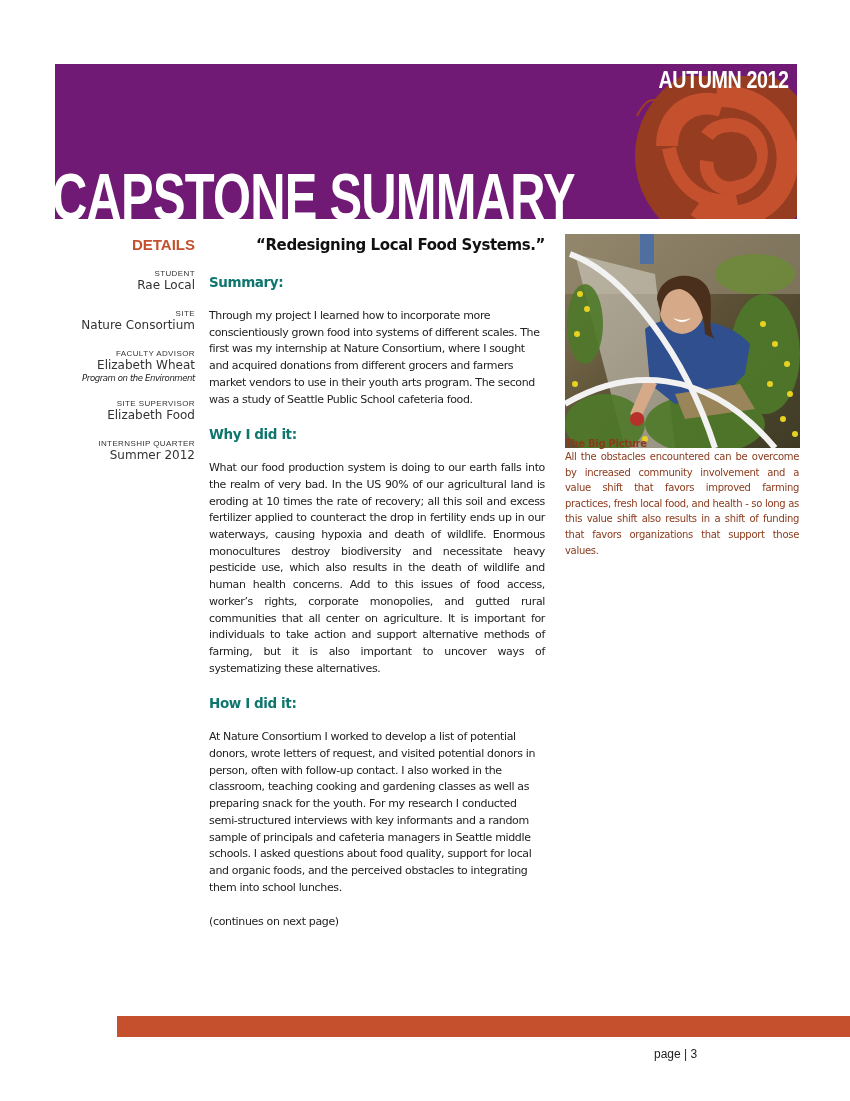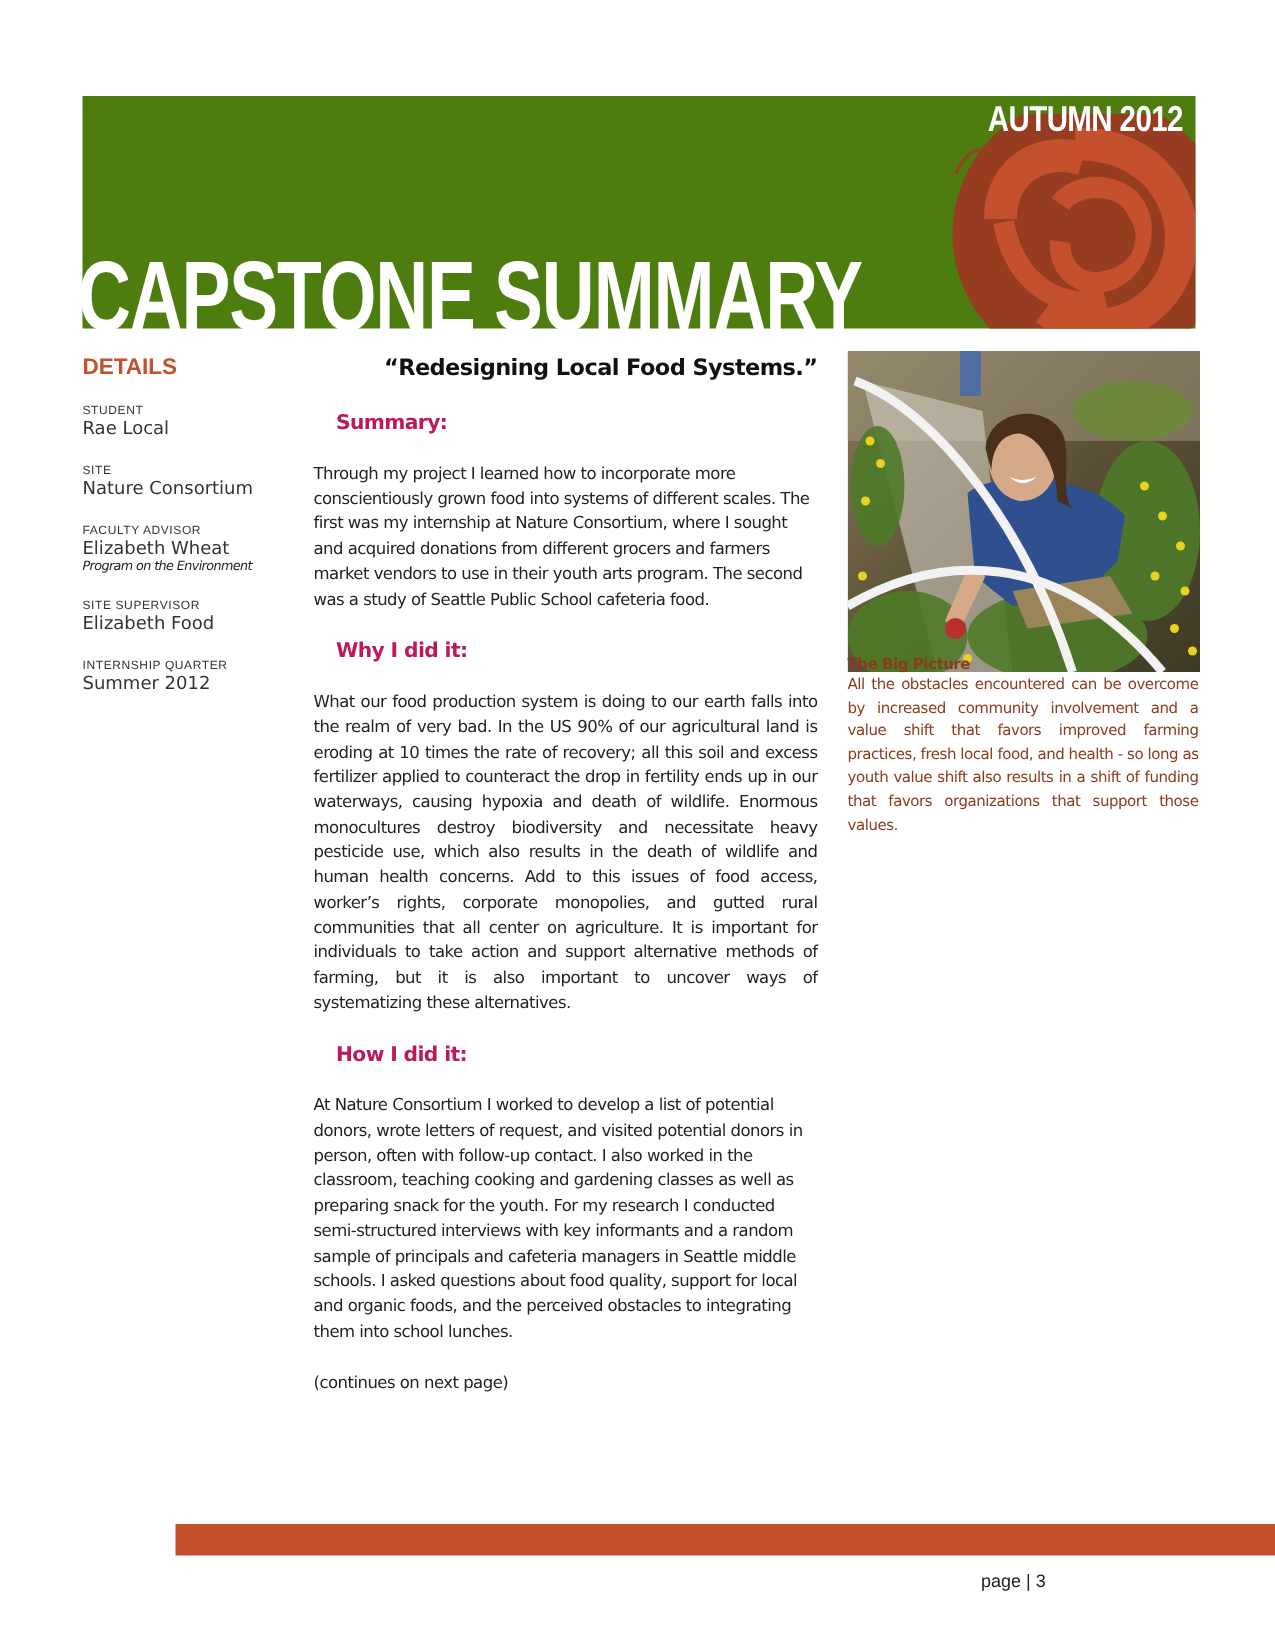--- a/index.html
+++ b/index.html
@@ -1,46 +1,46 @@
 <!DOCTYPE html>
 <html><head>
   <meta charset="utf-8">
   <style>
     html, body { margin: 0; padding: 0; background: #ffffff; }
     body { width: 850px; height: 1101px; position: relative; overflow: hidden;
            font-family: "DejaVu Sans", sans-serif; color: #222; }
 
     .header-band { position: absolute; left: 55px; top: 64px; width: 742px; height: 155px;
-                   background: #4d7c0f; overflow: hidden; }
+                   background: #701a75; overflow: hidden; }
     .logo-mark { position: absolute; right: 0px; top: 12px; width: 190px; height: 150px; }
     .season { position: absolute; right: 8px; top: 2px; color: #ffffff;
               font-family: "Liberation Sans", sans-serif; font-weight: bold; font-size: 24px;
               letter-spacing: -0.5px; transform: scaleX(0.82); transform-origin: right top; }
     .big-title { position: absolute; left: 52px; top: 164px; color: #ffffff;
                  font-family: "Liberation Sans", sans-serif; font-weight: bold; font-size: 66px;
                  line-height: 66px; letter-spacing: -1px; transform: scaleX(0.74);
                  transform-origin: left top; white-space: nowrap; }
 
     
-    .details { position: absolute; left: 55px; top: 236px; width: 140px; }
+    .details { position: absolute; left: 55px; top: 236px; width: 140px; text-align: right; }
     .details-title { color: #c4502e; font-family: "Liberation Sans", sans-serif; font-weight: bold;
                      font-size: 15px; margin-bottom: 16px; }
     .detail-label { font-family: "Liberation Sans", sans-serif; font-size: 8px; letter-spacing: 0.4px;
                     color: #333; text-transform: uppercase; }
     .detail-value { font-family: "DejaVu Sans", sans-serif; font-size: 12px; color: #333; line-height: 15px; }
     .detail-sub { font-family: "DejaVu Sans", sans-serif; font-style: italic; font-size: 8.5px; color: #222;
                   letter-spacing: -0.4px; }
     .detail-group { margin-bottom: 16px; }
 
     
     .main { position: absolute; left: 209px; top: 236px; width: 336px; }
     .quote-title { font-family: "DejaVu Sans", sans-serif; font-weight: bold; font-size: 15px;
                    letter-spacing: -0.4px; color: #111; margin: 0 0 20px 0; text-align: right; }
     .section-heading { font-family: "DejaVu Sans", sans-serif; font-weight: bold; font-size: 13.5px;
-                       letter-spacing: -0.4px; color: #be185d; margin: 0 0 18px 15px; }
+                       letter-spacing: -0.4px; color: #0f766e; margin: 0 0 18px 0; }
     .para { font-family: "DejaVu Sans", sans-serif; font-size: 11px; line-height: 16.7px; color: #222;
             margin: 0 0 18px 0; letter-spacing: -0.35px; }
     .justify { text-align: justify; }
 
     
     .photo { position: absolute; left: 565px; top: 234px; width: 235px; height: 214px; overflow: hidden; }
     .caption { position: absolute; left: 565px; top: 438px; width: 234px; color: #8b3a1c; }
     .caption-title { font-family: "DejaVu Sans", sans-serif; font-weight: bold; font-size: 10px;
                      letter-spacing: -0.3px; }
     .caption-text { font-family: "DejaVu Sans", sans-serif; font-size: 10px; line-height: 15.6px;
@@ -155,17 +155,17 @@
 
     <path d="M5,20 C60,40 120,120 150,214" fill="none" stroke="#f2f2f2" stroke-width="6"></path>
     <path d="M0,170 C60,135 140,130 210,214" fill="none" stroke="#f2f2f2" stroke-width="6"></path>
 
     <rect x="75" y="0" width="14" height="30" fill="#4f6fa0"></rect>
   </svg>
 </div>
 
 <div class="caption">
   <div class="caption-title">The Big Picture</div>
-  <div class="caption-text">All the obstacles encountered can be overcome by increased community involvement and a value shift that favors improved farming practices, fresh local food, and health - so long as youth value shift also results in a shift of funding that favors organizations that support those values.</div>
+  <div class="caption-text">All the obstacles encountered can be overcome by increased community involvement and a value shift that favors improved farming practices, fresh local food, and health - so long as this value shift also results in a shift of funding that favors organizations that support those values.</div>
 </div>
 
 <div class="footer-bar"></div>
 <div class="page-num">page | 3</div>
 
 </body></html>

